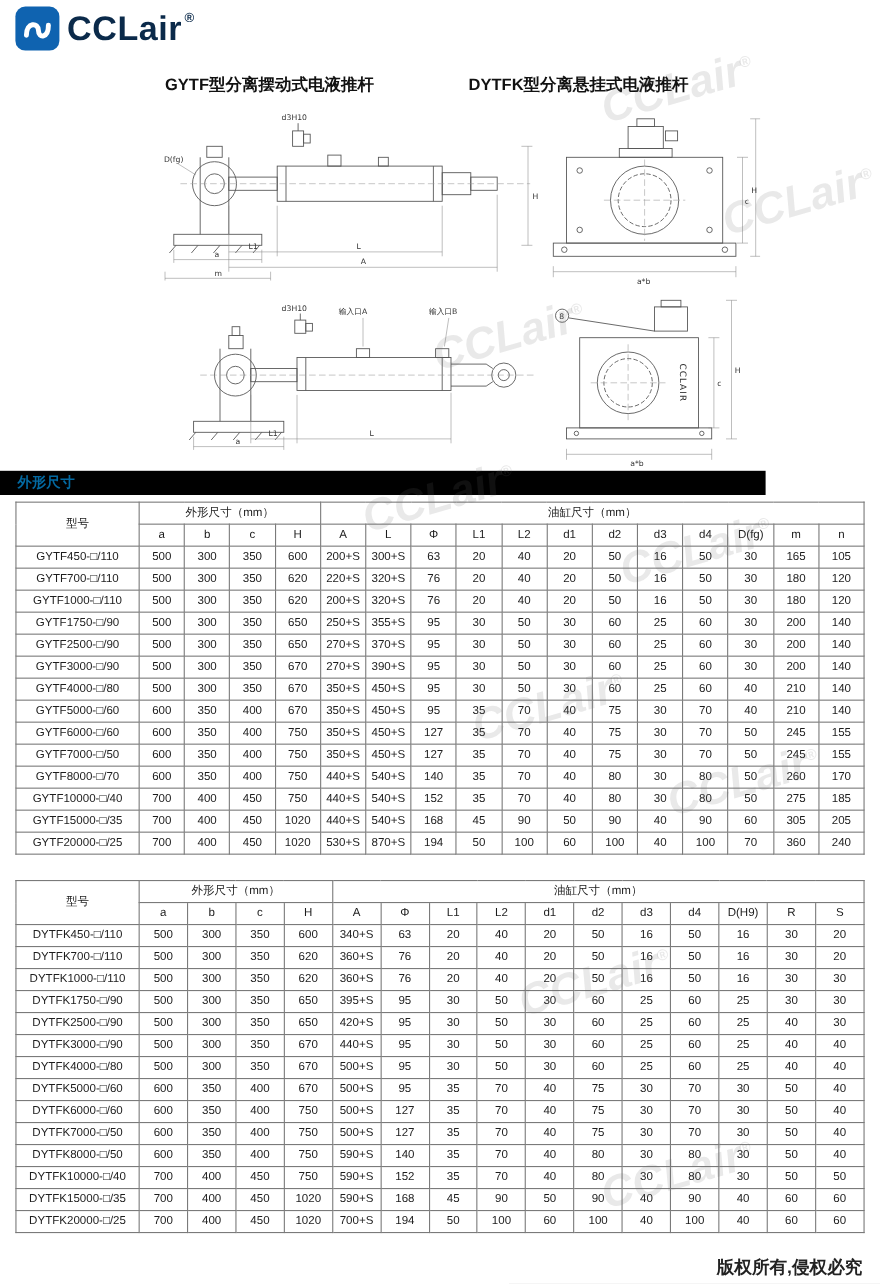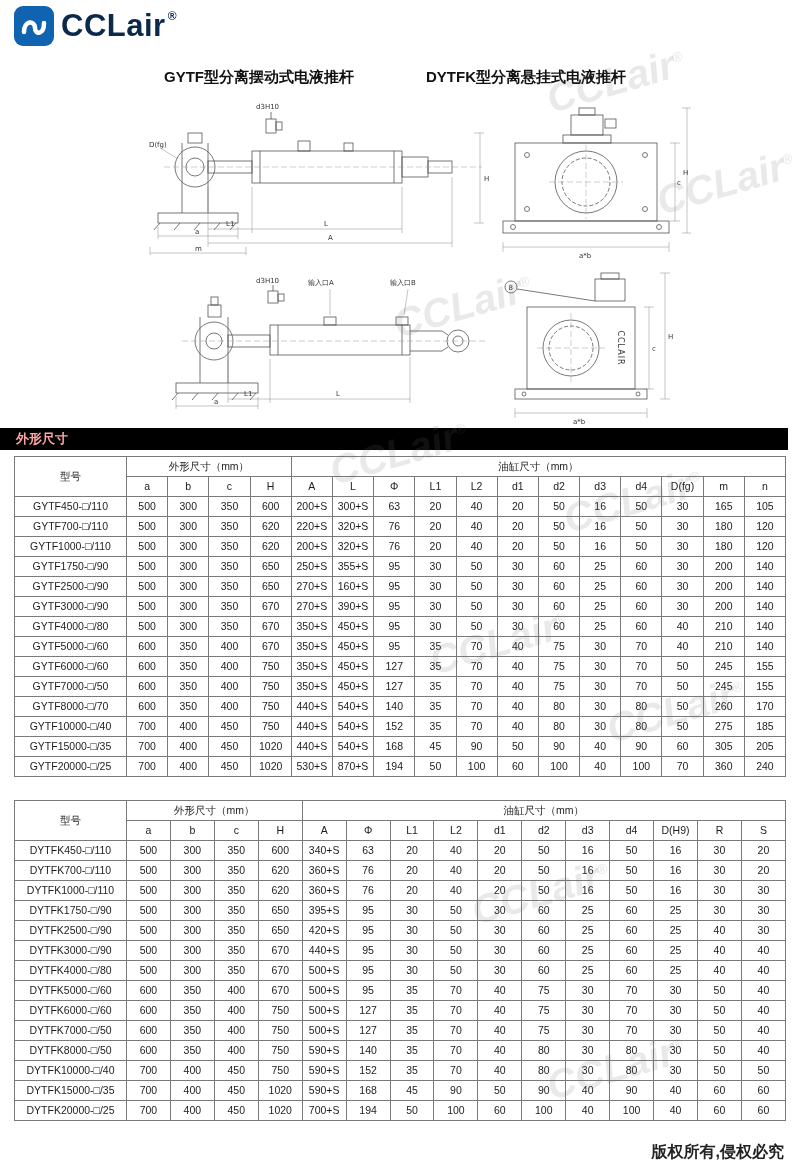--- a/index.html
+++ b/index.html
@@ -8,33 +8,33 @@
   .page { position:relative; width:800px; height:1167px; background:#ffffff; margin:0 auto; overflow:hidden; }
 
   
   .header { position:absolute; top:6px; left:14px; display:flex; align-items:center; }
   .logo-icon { width:40px; height:40px; border-radius:9px; background:#0f63b0; display:flex; align-items:center; justify-content:center; flex:0 0 auto; }
   .logo-text { font-size:31px; font-weight:bold; color:#0b2a4a; margin-left:7px; letter-spacing:0.5px; }
   .logo-reg { font-size:12px; font-weight:bold; color:#0b2a4a; vertical-align:super; margin-left:2px; position:relative; top:-10px; }
 
   
   .title { position:absolute; top:68px; font-size:15px; font-weight:bold; color:#111; white-space:nowrap; }
-  .title-left { left:164px; }
+  .title-left { left:150px; }
   .title-right { left:411px;margin-left:15px; }
 
   
   .drawings { position:absolute; top:95px; left:0; width:711px; height:335px; }
   .draw { position:absolute; }
   .draw .ln { stroke:#555; fill:none; stroke-width:0.8; }
   .draw .thin { stroke:#888; fill:none; stroke-width:0.5; }
   .draw .cl { stroke:#999; fill:none; stroke-width:0.5; stroke-dasharray:6 3; }
   .draw text { font-size:7px; fill:#333; stroke:none; font-family:"DejaVu Sans",sans-serif; }
 
   
-  .section-bar { position:absolute; top:428px; left:0; width:788px; height:22px; background:#000; color:#fca5a5; font-size:13px; font-weight:bold; line-height:22px; padding-left:16px; }
+  .section-bar { position:absolute; top:428px; left:0; width:696px; height:22px; background:#000; color:#0369a1; font-size:13px; font-weight:bold; line-height:22px; padding-left:16px; }
 
   
   .tblwrap1 { position:absolute; top:456px; left:14px; }
   .tblwrap2 { position:absolute; top:800px; left:14px; }
   table.spec { border-collapse:collapse; width:772px; table-layout:fixed; font-size:10.5px; background:transparent; }
   .spec th, .spec td { border:1px solid #7a7a7a; text-align:center; vertical-align:middle; height:20px; padding:0 1px; color:#1c1c1c; font-weight:normal; line-height:1.05; overflow:hidden; white-space:nowrap; }
   .spec td.model { font-size:10.5px; }
 
   
   .wm { position:absolute; font-size:40px; font-weight:bold; font-style:italic; color:rgba(110,110,110,0.15); transform:rotate(-16deg); white-space:nowrap; pointer-events:none; z-index:5; }
@@ -380,21 +380,21 @@
             <td>200</td>
             <td>140</td>
           </tr>
           <tr>
             <td class="model">GYTF2500-□/90</td>
             <td>500</td>
             <td>300</td>
             <td>350</td>
             <td>650</td>
             <td>270+S</td>
-            <td>160+S</td>
+            <td>370+S</td>
             <td>95</td>
             <td>30</td>
             <td>50</td>
             <td>30</td>
             <td>60</td>
             <td>25</td>
             <td>60</td>
             <td>30</td>
             <td>200</td>
             <td>140</td>

